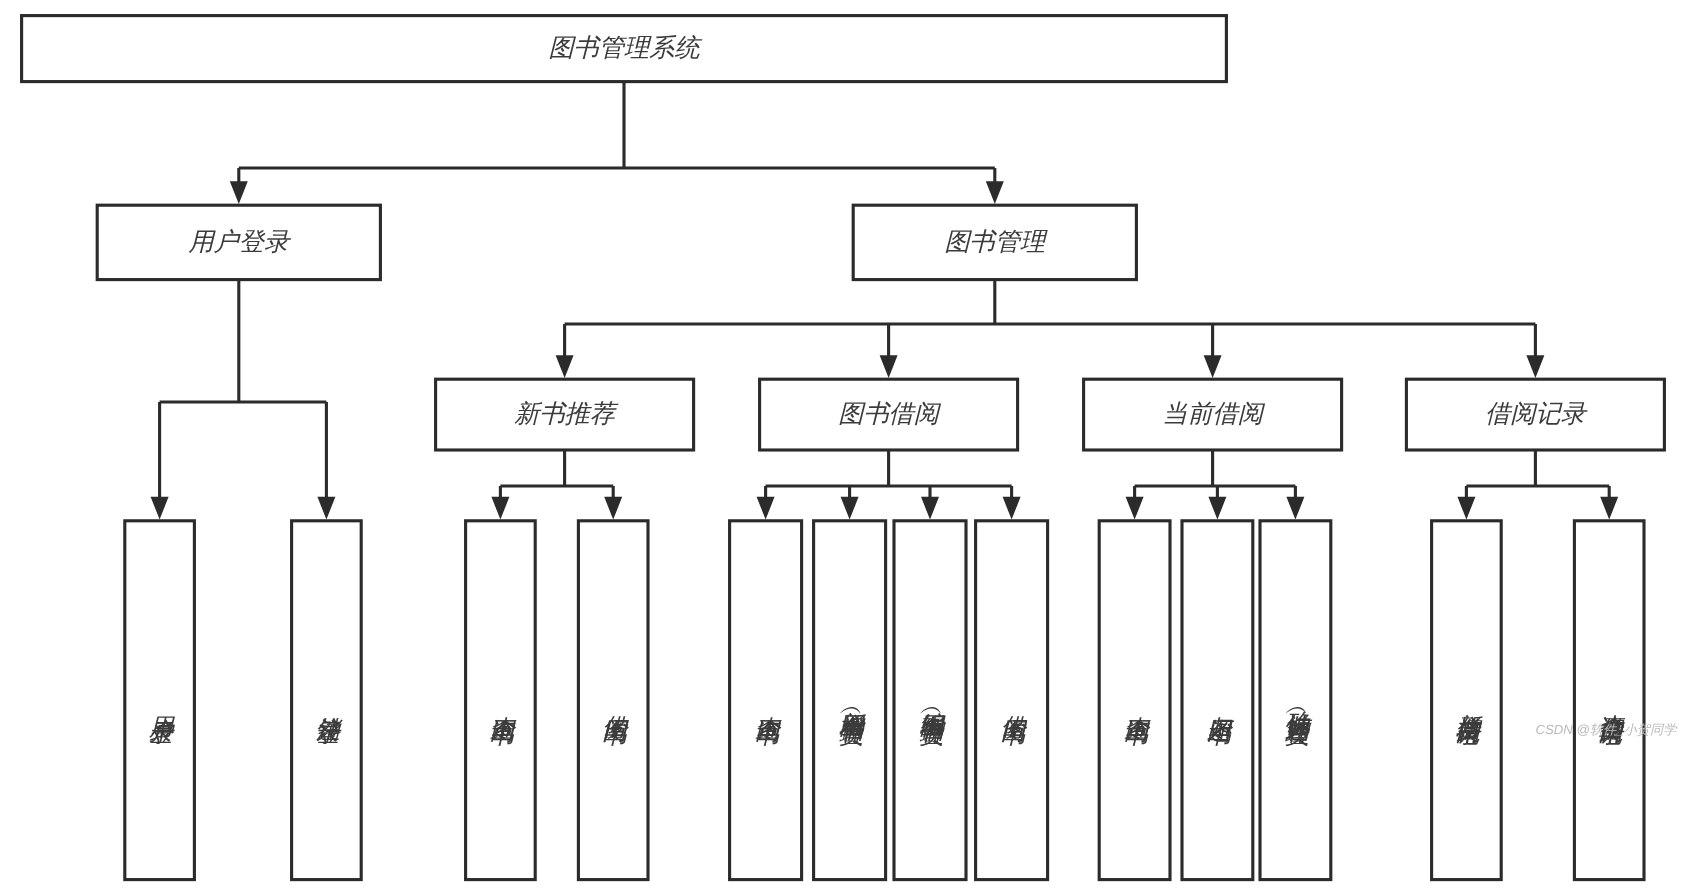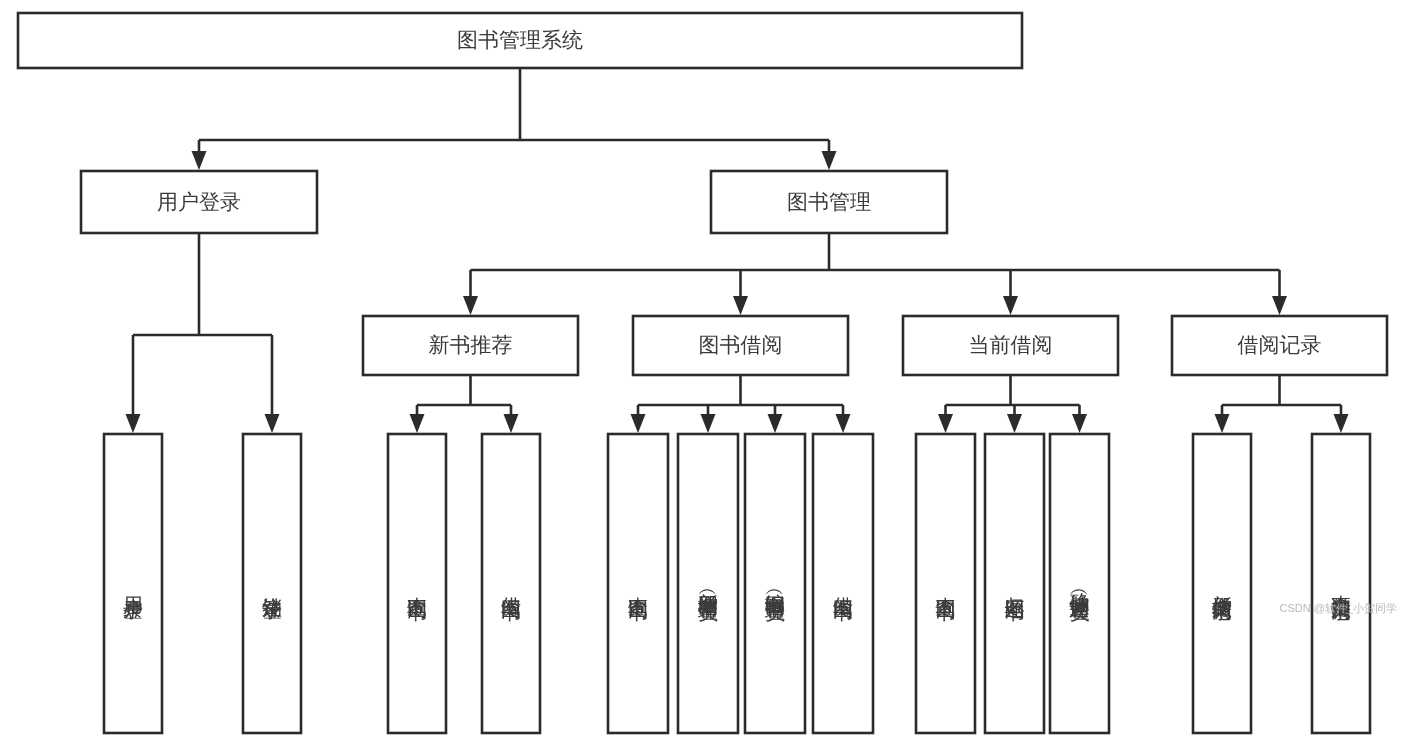--- a/index.html
+++ b/index.html
@@ -1,21 +1,21 @@
 <!DOCTYPE html>
 <html><head>
 <meta charset="utf-8">
 <title>图书管理系统 功能结构图</title>
 <style>
   html,body{margin:0;padding:0;background:#ffffff;}
   body{
     font-family:"Liberation Sans","DejaVu Sans",sans-serif;
     width:1405px;height:747px;overflow:hidden;position:relative;
   }
-  #diagram-root{position:relative;width:1405px;height:620px;background:#fff;}
+  #diagram-root{position:relative;width:1405px;height:620px;background:#fff;font-style:italic;}
   svg#diagram-svg{position:absolute;left:0;top:0;width:1405px;height:747px;display:block;}
 
   .node-box{
     fill:#ffffff;
     stroke:#2b2b2b;
     stroke-width:2.6;
   }
   .connector{
     stroke:#2b2b2b;
     stroke-width:2.6;

